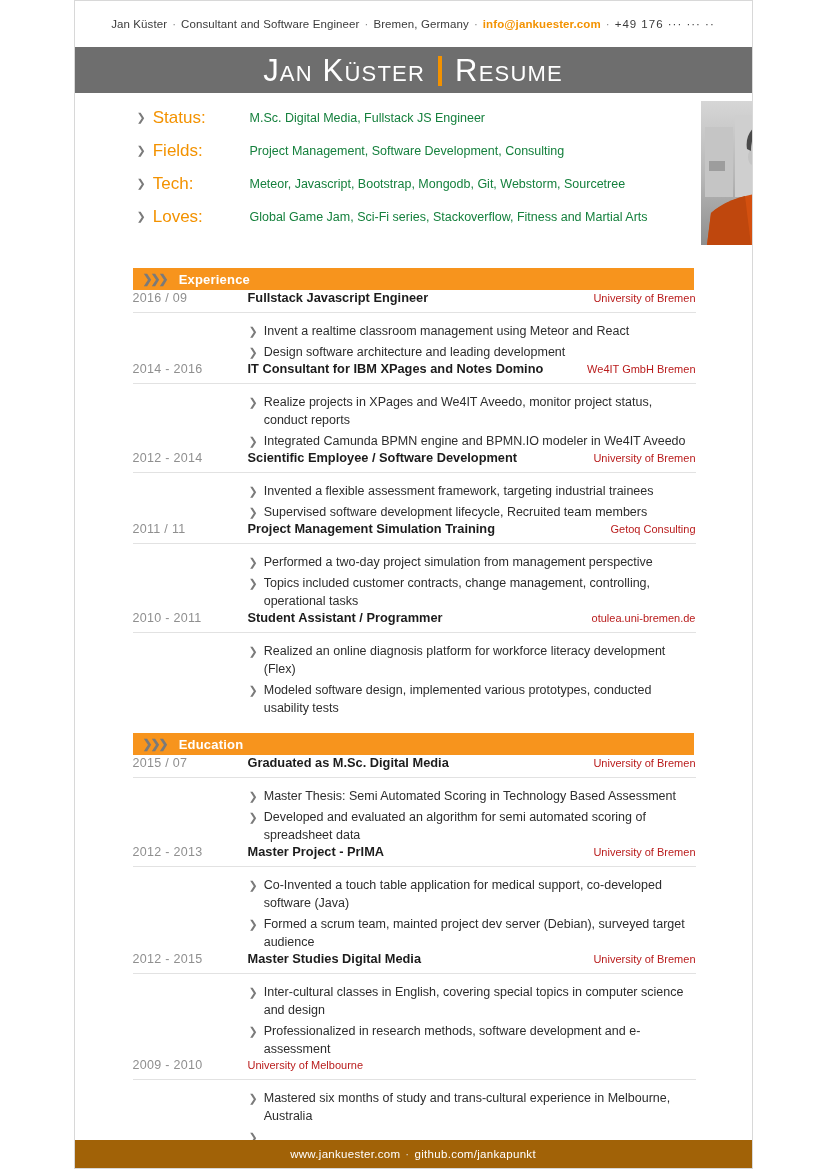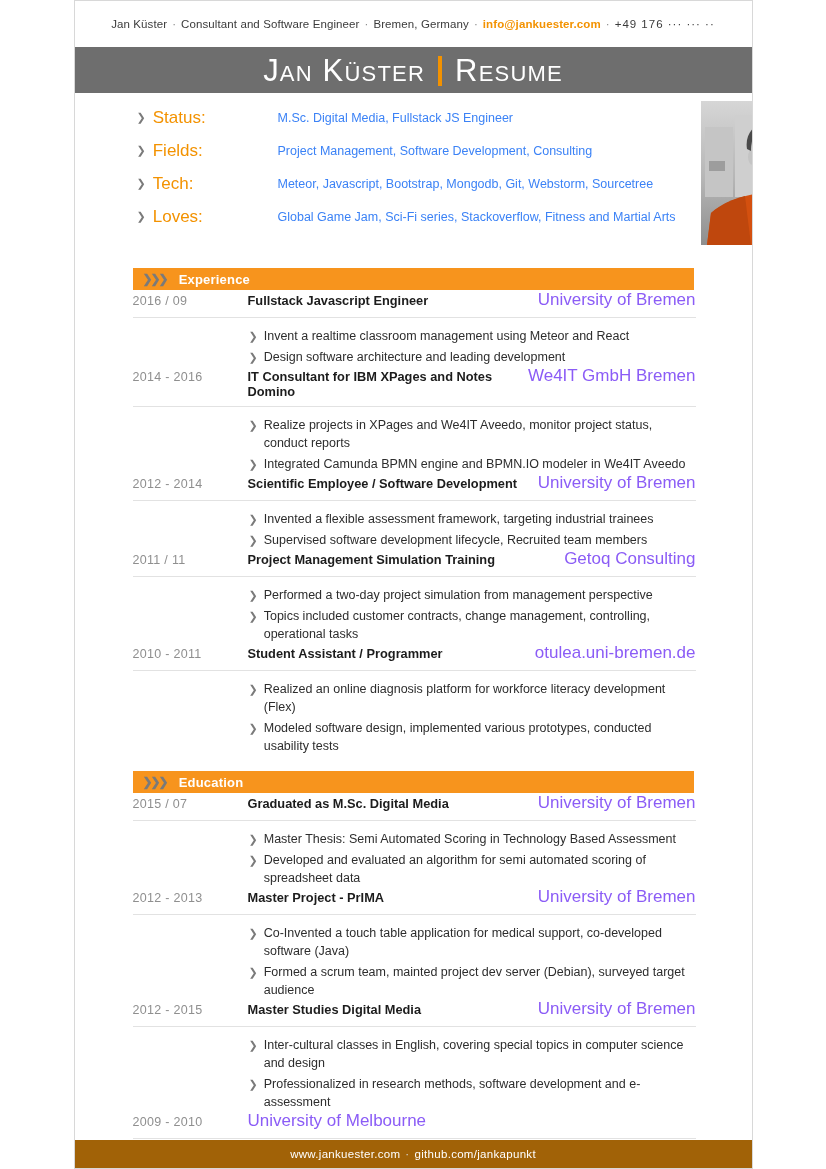--- a/index.html
+++ b/index.html
@@ -103,25 +103,24 @@
     line-height: 17px;
     margin-right: 7px;
     flex: 0 0 auto;
   }
   .info-label {
     color: #f39200;
     font-size: 17px;
     line-height: 17px;
   }
   .info-value {
-    color: #3b82f6;
+    color: #15803d;
     font-size: 12.5px;
     line-height: 18px;
     max-width: 440px;
-    margin-left: 28px;
   }
 
   
   .photo {
     position: absolute;
     left: 626px;
     top: 8px;
     width: 142px;
     height: 144px;
     overflow: hidden;
@@ -174,22 +173,22 @@
     letter-spacing: 0.3px;
   }
   .entry-title {
     flex: 1 1 auto;
     color: #1c1c1c;
     font-size: 12.8px;
     font-weight: bold;
   }
   .entry-org {
     flex: 0 0 auto;
-    color: #8b5cf6;
-    font-size: 17px;
+    color: #b91c1c;
+    font-size: 11px;
     text-align: right;
     white-space: nowrap;
   }
   .entry-points {
     padding-top: 9px;
     padding-left: 116px;
   }
   .point {
     display: flex;
     align-items: flex-start;

